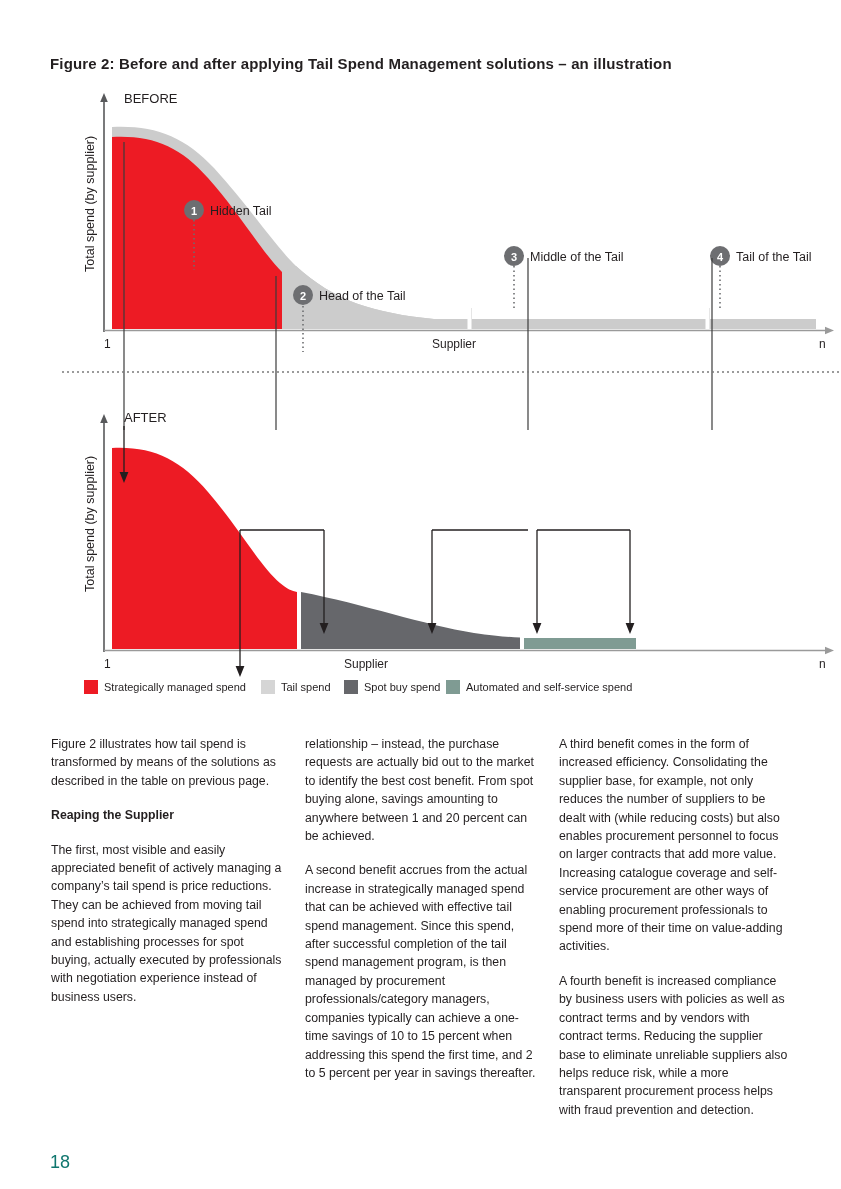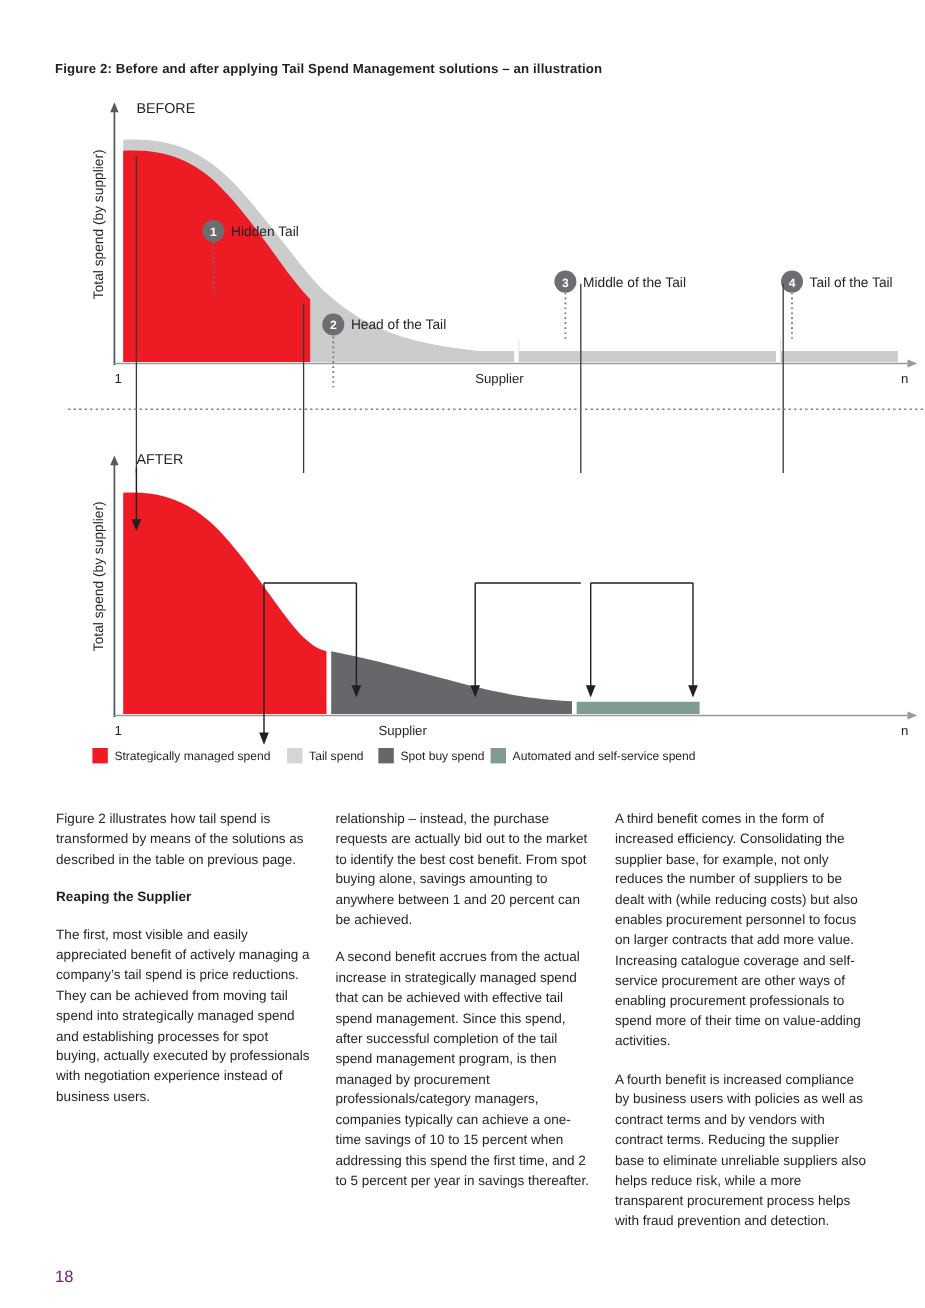--- a/index.html
+++ b/index.html
@@ -18,21 +18,21 @@
   .page {
     position: absolute;
     inset: 0;
   }
 
   
   .fig-caption {
     position: absolute;
     left: 50px;
     top: 55px;
-    font-size: 12px;
+    font-size: 15px;
     font-weight: bold;
     letter-spacing: 0.01em;
     color: #231f20;
     white-space: nowrap;
   }
 
   
   .figure {
     position: absolute;
     left: 0;
@@ -101,22 +101,22 @@
   }
   .nogap {
     margin-bottom: 0;
   }
 
   
   .page-number {
     position: absolute;
     left: 50px;
     top: 1152px;
-    font-size: 15px;
-    color: #701a75;
+    font-size: 18px;
+    color: #0f766e;
     text-align: right;
   }
 </style>
 </head>
 <body>
 
 <div class="page">
 
   <div class="fig-caption">Figure 2: Before and after applying Tail Spend Management solutions – an illustration</div>
 

